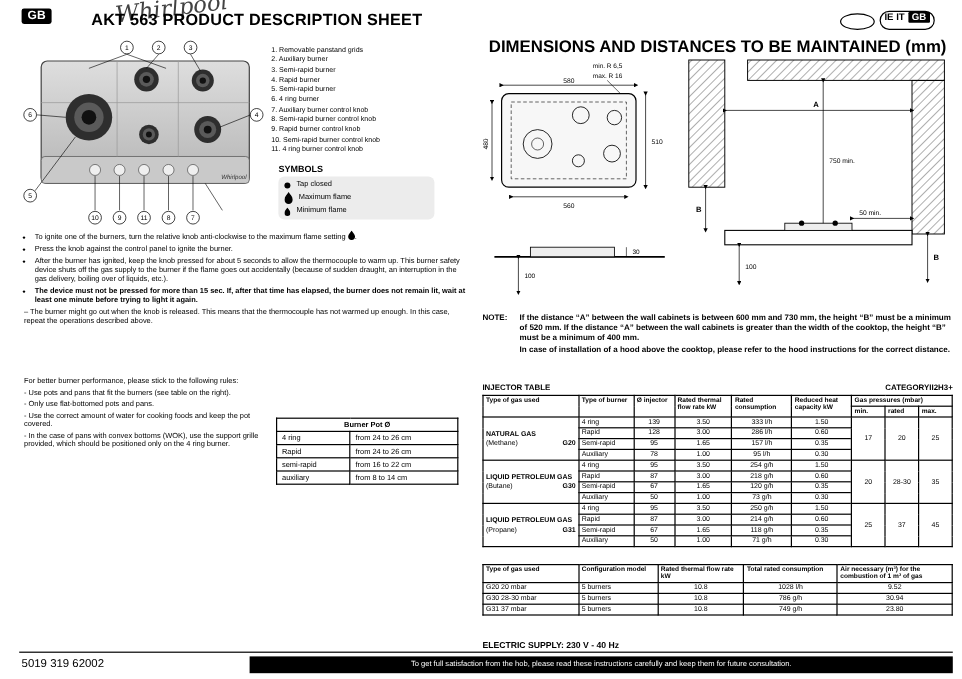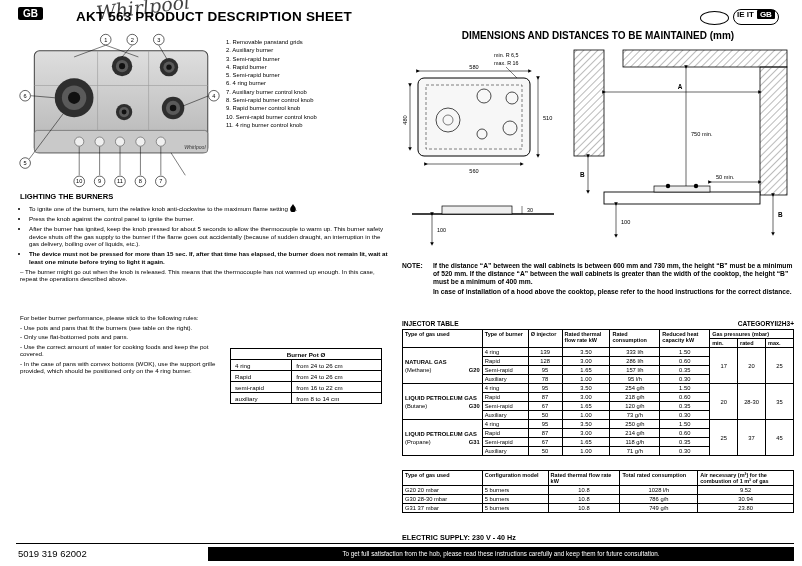--- a/index.html
+++ b/index.html
@@ -31,21 +31,21 @@
 
   .section-practical{position:absolute;left:20px;top:314px;width:206px;}
   .advice-intro{font-size:6.2px;line-height:7.5px;margin-bottom:2px;}
   .advice-item{font-size:6.2px;line-height:7.5px;margin-bottom:2px;}
 
   .pot-table{position:absolute;left:230px;top:348px;width:152px;border-collapse:collapse;font-size:6.2px;}
   .pot-table th,.pot-table td{border:1px solid #000;padding:1.5px 4px;}
   .pot-table th{font-weight:bold;text-align:center;background:#fff;}
 
   
-  .dim-title{position:absolute;left:402px;top:30px;width:392px;text-align:center;font-weight:bold;font-size:10px;}
+  .dim-title{position:absolute;left:402px;top:30px;width:392px;text-align:center;font-weight:bold;font-size:14px;}
   .dim-draw{position:absolute;left:402px;top:44px;width:392px;height:214px;display:flex;gap:4px;}
 
   .note-block{position:absolute;left:402px;top:262px;width:392px;display:flex;gap:5px;font-size:6.7px;font-weight:bold;line-height:8.1px;}
   .note-label{flex:0 0 26px;}
   .note-body p{margin:0 0 2px 0;}
 
   .inj-head{position:absolute;left:402px;top:320px;width:392px;display:flex;justify-content:space-between;font-size:6.6px;font-weight:bold;}
 
   .tbl{border-collapse:collapse;}
   .tbl th,.tbl td{border:1px solid #000;padding:1px 2px;}
@@ -178,23 +178,43 @@
     <div>4. Rapid burner</div>
     <div>5. Semi-rapid burner</div>
     <div>6. 4 ring burner</div>
     <div>7. Auxiliary burner control knob</div>
     <div>8. Semi-rapid burner control knob</div>
     <div>9. Rapid burner control knob</div>
     <div>10. Semi-rapid burner control knob</div>
     <div>11. 4 ring burner control knob</div>
   </div>
 
+  <div class="symbols">
+    <div class="symbols-title">SYMBOLS</div>
+    <div class="symbols-box">
+      <div class="symbol-row">
+        <span class="sym-dot"></span>
+        <span>Tap closed</span>
+      </div>
+      <div class="symbol-row">
+        <svg width="7" height="10" viewBox="0 0 10 14">
+            <path d="M5 0 C6.5 3 10 5.5 10 9 A5 5 0 1 1 0 9 C0 5.5 3.5 3 5 0 Z" fill="#000"></path>
+          </svg>
+        <span>Maximum flame</span>
+      </div>
+      <div class="symbol-row">
+        <svg width="5" height="7" viewBox="0 0 10 14">
+            <path d="M5 0 C6.5 3 10 5.5 10 9 A5 5 0 1 1 0 9 C0 5.5 3.5 3 5 0 Z" fill="#000"></path>
+          </svg>
+        <span>Minimum flame</span>
+      </div>
+    </div>
+  </div>
 
   <div class="section-lighting">
-    <div class="sec-title">LIGHTING THE BURNERS</div>
     <ul class="bullets">
       <li><span>To ignite one of the burners, turn the relative knob anti-clockwise to the maximum flame setting</span>
         <svg width="6" height="8" viewBox="0 0 10 14" style="vertical-align:-1px">
             <path d="M5 0 C6.5 3 10 5.5 10 9 A5 5 0 1 1 0 9 C0 5.5 3.5 3 5 0 Z" fill="#000"></path>
           </svg><span>.</span></li>
       <li>Press the knob against the control panel to ignite the burner.</li>
       <li>After the burner has ignited, keep the knob pressed for about 5 seconds to allow the thermocouple to warm up. This burner safety device shuts off the gas supply to the burner if the flame goes out accidentally (because of sudden draught, an interruption in the gas delivery, boiling over of liquids, etc.).</li>
       <li class="bold">The device must not be pressed for more than 15 sec. If, after that time has elapsed, the burner does not remain lit, wait at least one minute before trying to light it again.</li>
     </ul>
     <div class="dash-note">– The burner might go out when the knob is released. This means that the thermocouple has not warmed up enough. In this case, repeat the operations described above.</div>

